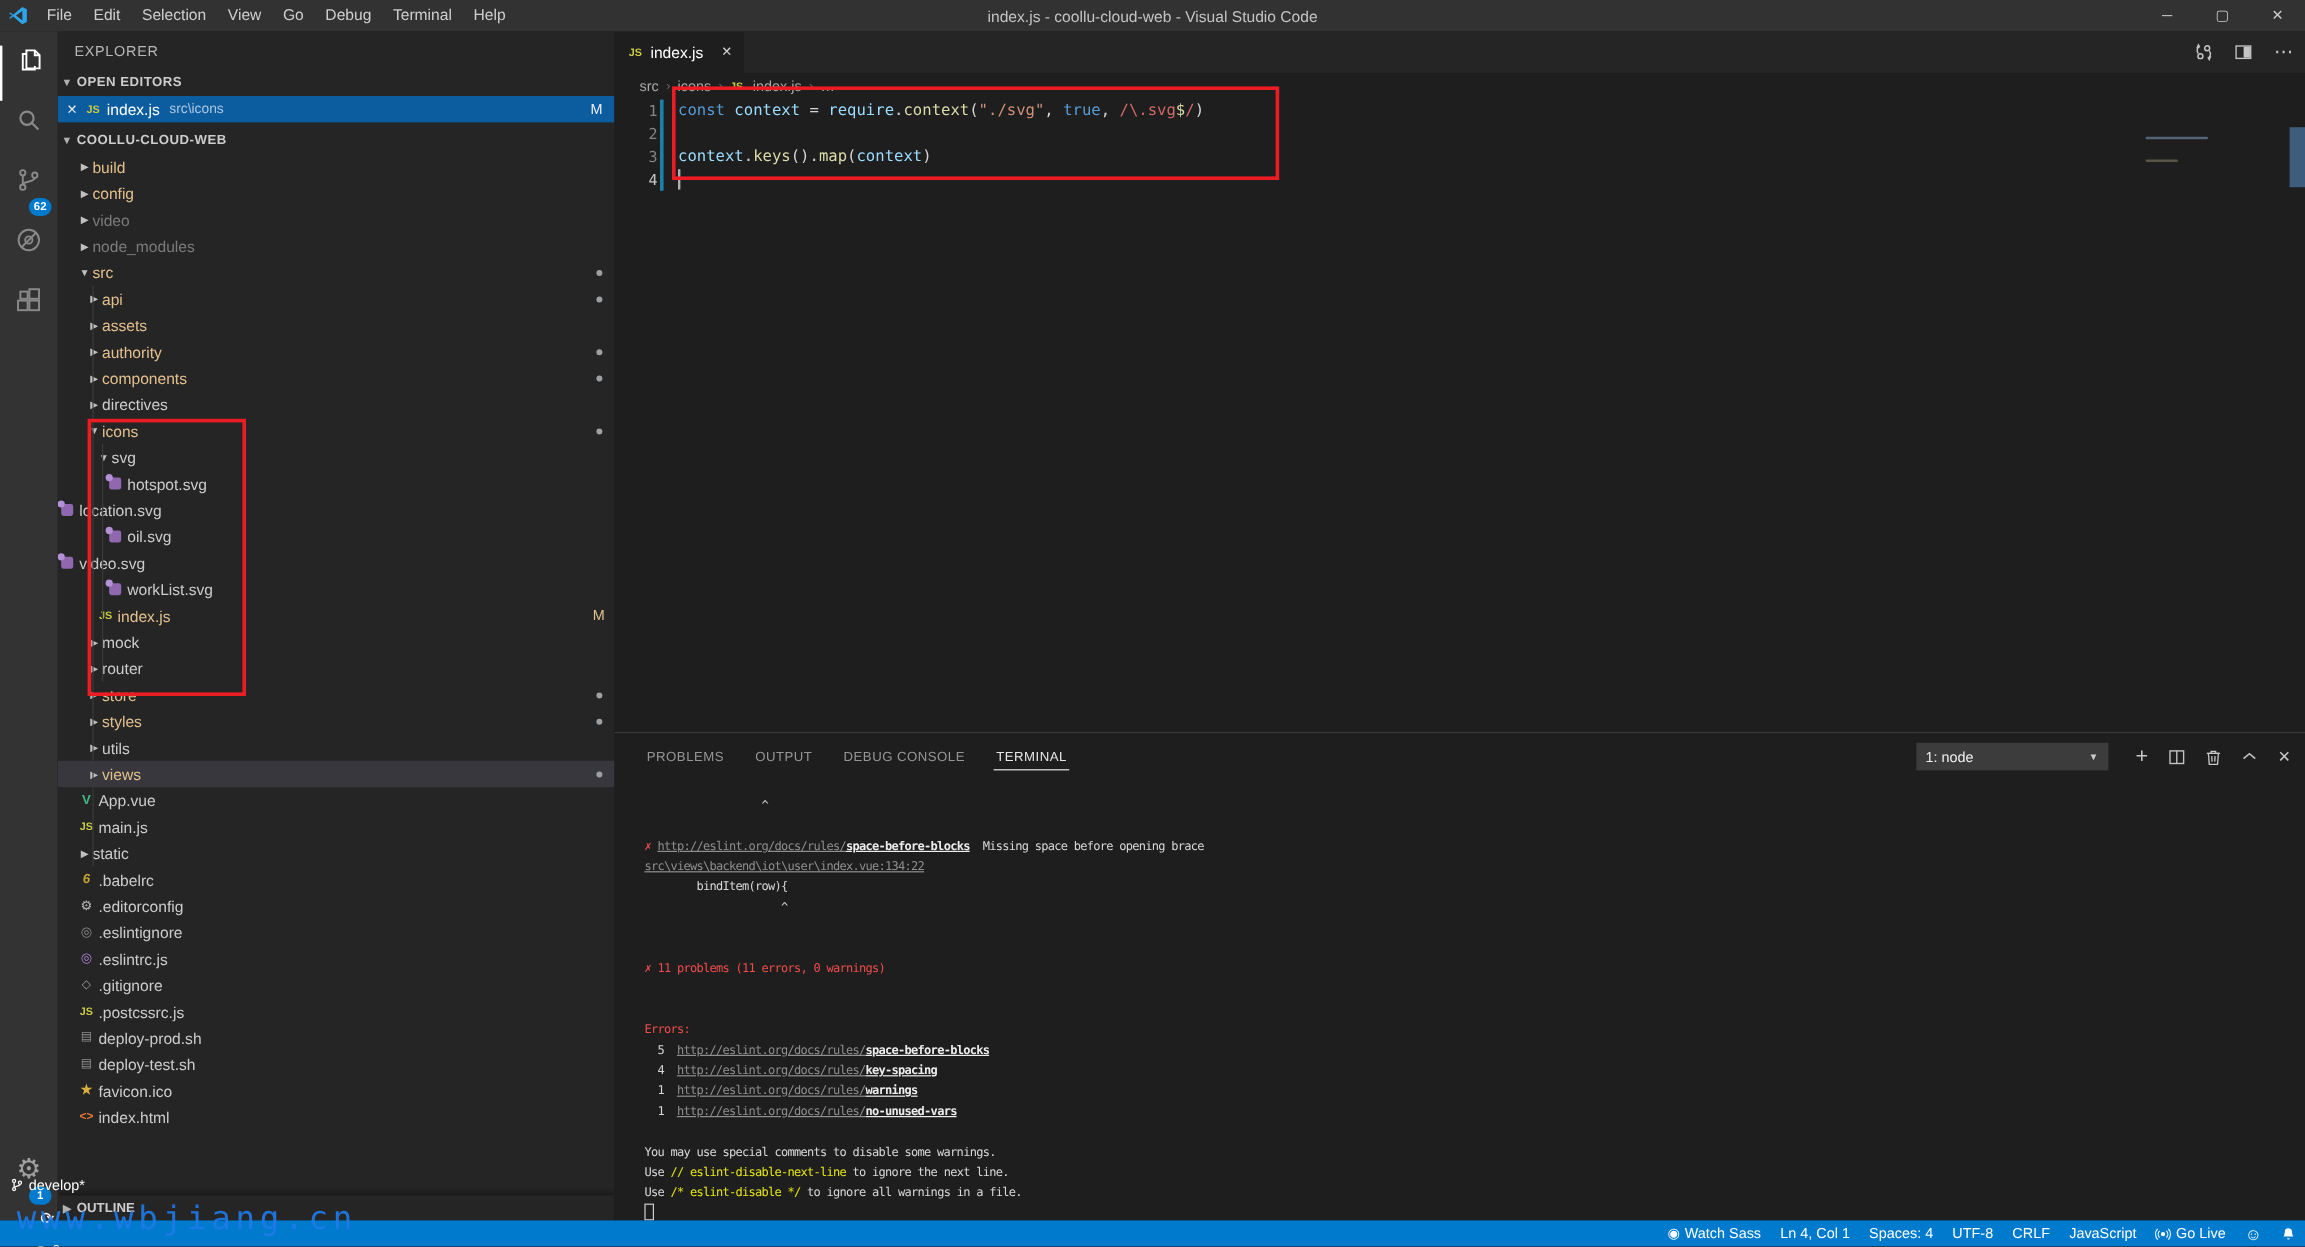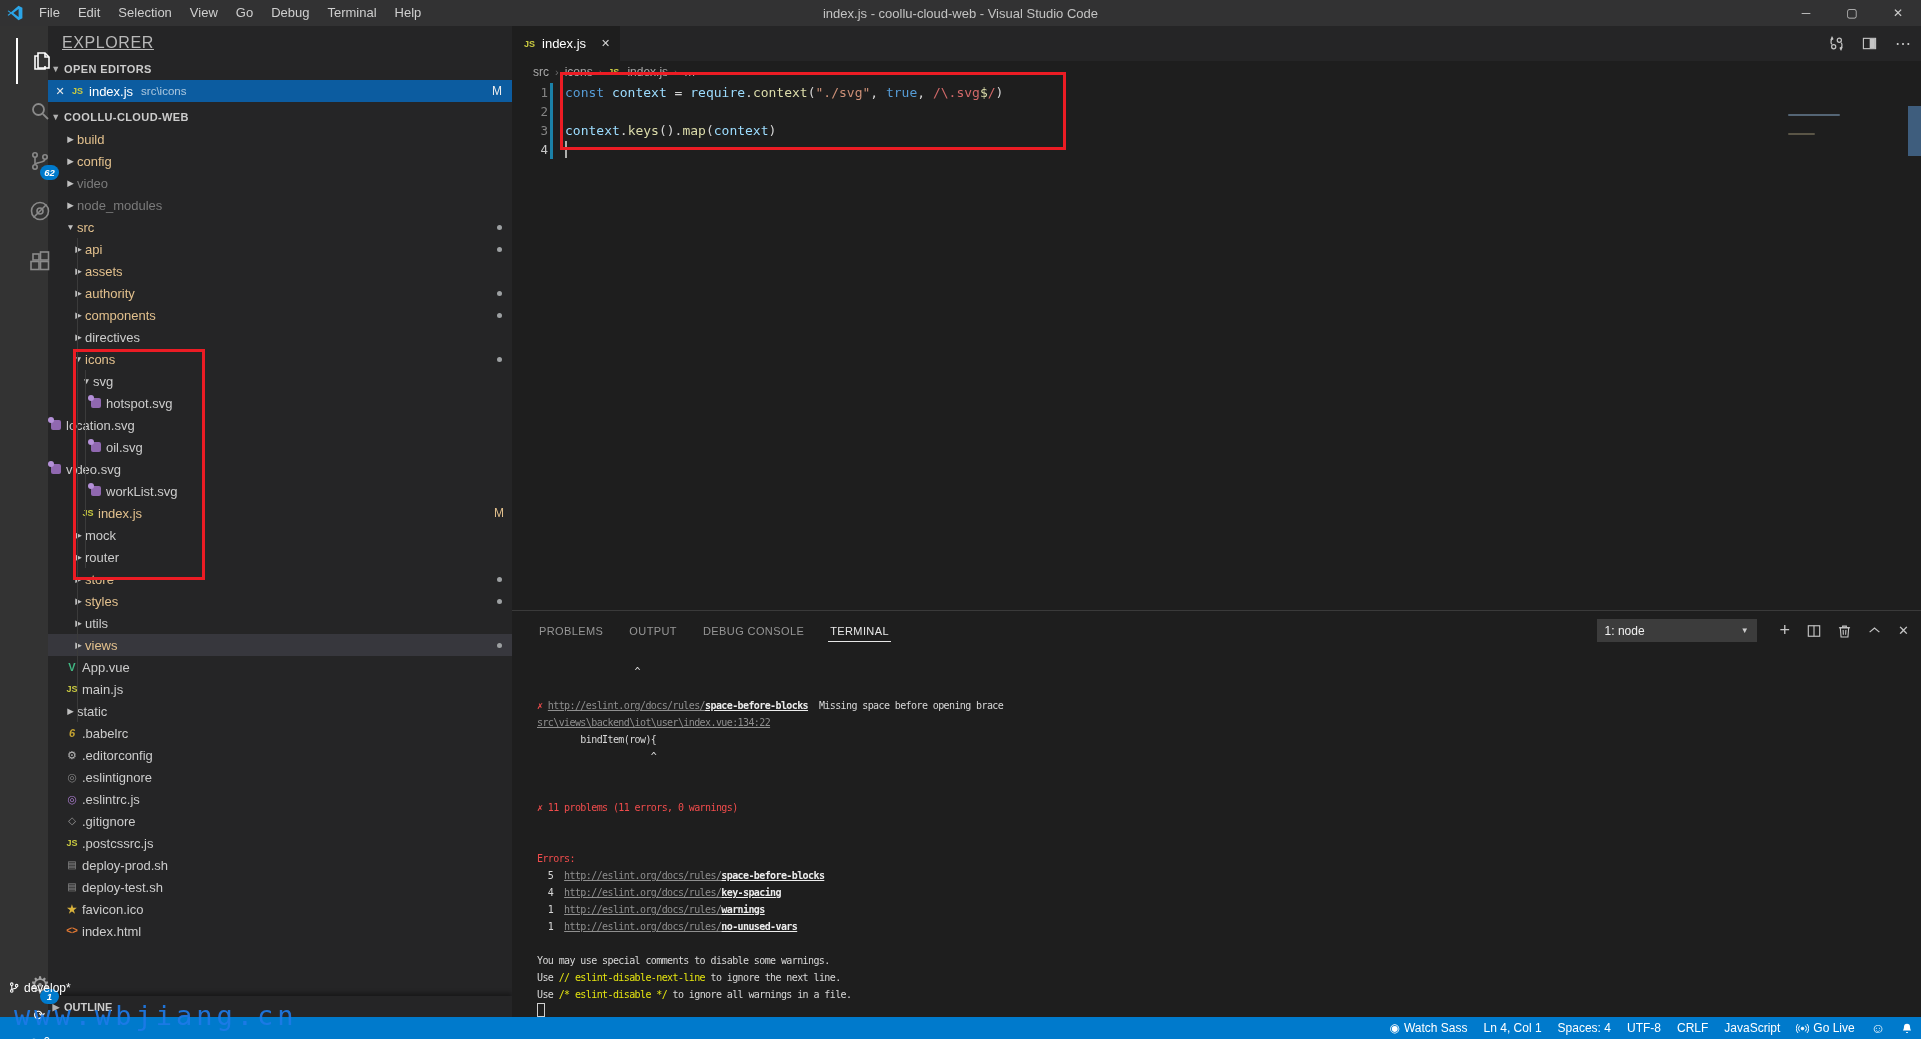--- a/index.html
+++ b/index.html
@@ -9,27 +9,27 @@
   .titlebar{position:absolute;left:0;top:0;width:1921px;height:26px;background:#37373D;background:#323233;
             display:flex;align-items:center;z-index:5;}
   .logo{width:30px;display:flex;justify-content:center;align-items:center;}
   .menus{display:flex;}
   .menus .menu{padding:0 9px;font-size:13px;color:#CFCFCF;line-height:26px;cursor:default;}
   .wtitle{position:absolute;left:0;right:0;text-align:center;font-size:13px;color:#C3C3C3;pointer-events:none;}
   .wincontrols{position:absolute;right:0;top:0;display:flex;height:26px;}
   .winbtn{width:46px;height:26px;display:flex;align-items:center;justify-content:center;font-size:12px;color:#CCC;}
   
   .activitybar{position:absolute;left:0;top:26px;width:48px;height:991px;background:#333333;z-index:4;}
-  .ab-item{position:absolute;left:16px;width:48px;height:46px;display:flex;align-items:center;justify-content:center;font-style:italic;}
+  .ab-item{position:absolute;left:0;width:48px;height:46px;display:flex;justify-content:center;}
   .ab-item.active{border-left:2px solid #FFFFFF;}
   .ab-badge{position:absolute;right:5px;bottom:4px;min-width:15px;height:15px;border-radius:9px;background:#007ACC;
             color:#fff;font-size:9.5px;display:flex;align-items:center;justify-content:center;padding:0 2px;font-weight:bold;}
   
   .sidebar{position:absolute;left:48px;top:26px;width:464px;height:991px;background:#252526;z-index:3;overflow:hidden;}
-  .sb-title{height:32px;line-height:34px;padding-left:14px;font-size:16px;letter-spacing:.6px;color:#B8B8B8;text-decoration:underline;}
+  .sb-title{height:32px;line-height:34px;padding-left:14px;font-size:12px;letter-spacing:.6px;color:#B8B8B8;}
   .sec-header{height:22px;display:flex;align-items:center;font-size:11px;font-weight:bold;color:#CCCCCC;letter-spacing:.4px;}
   .sec-header .tw{width:16px;text-align:center;font-size:9px;color:#B0B0B0;}
   .oe-row{height:22px;display:flex;align-items:center;background:#0C5CA0;font-size:13px;color:#FFFFFF;position:relative;}
   .oe-close{width:24px;text-align:center;font-size:11px;color:#E8E8E8;}
   .oe-desc{color:rgba(255,255,255,.65);font-size:11.5px;margin-left:8px;}
   .oe-badge{position:absolute;right:10px;font-size:12px;color:#EDEDED;}
   .tree{position:absolute;left:0;top:102px;width:464px;}
   .trow{height:22px;display:flex;align-items:center;font-size:13px;position:relative;}
   .trow .arrow{width:13px;font-size:8.5px;color:#C0C0C0;text-align:center;flex:none;}
   .trow .fslot{width:16px;flex:none;display:flex;align-items:center;justify-content:center;margin-right:2px;}

